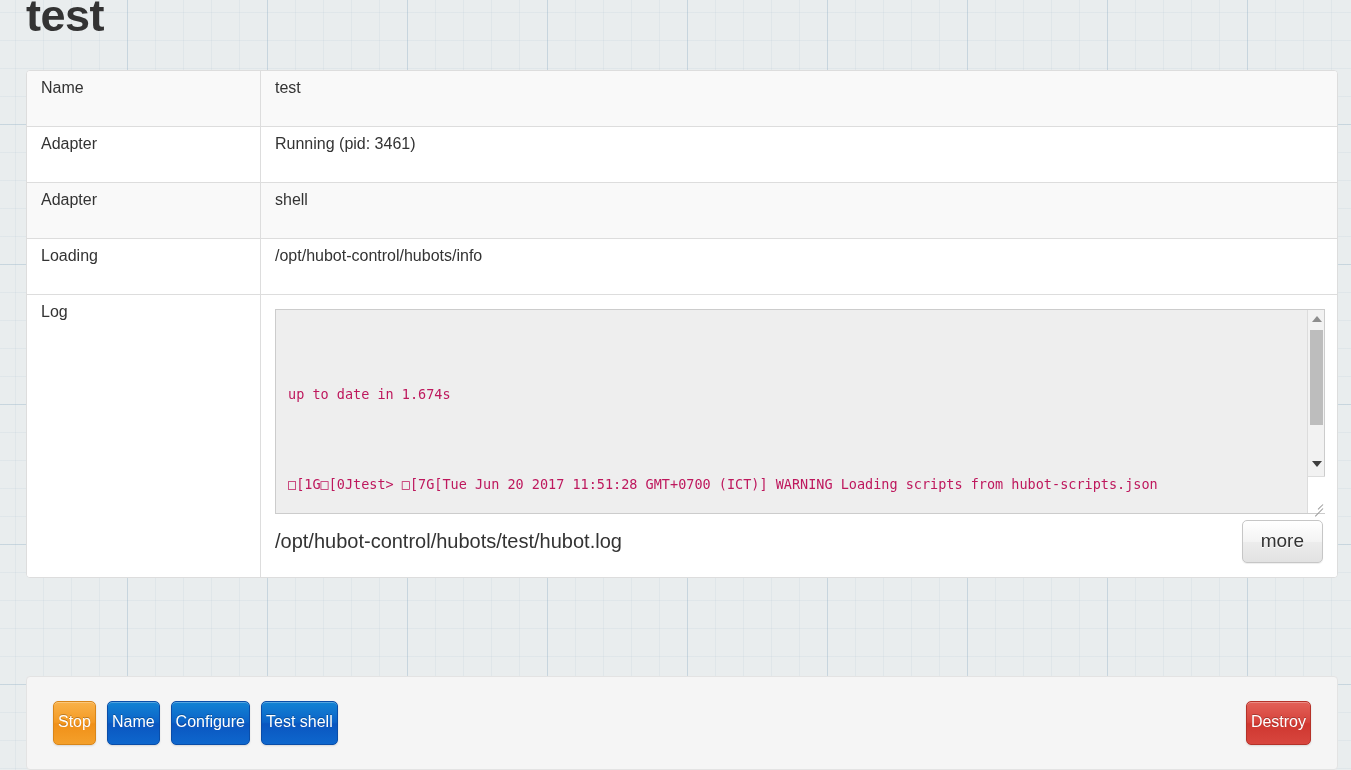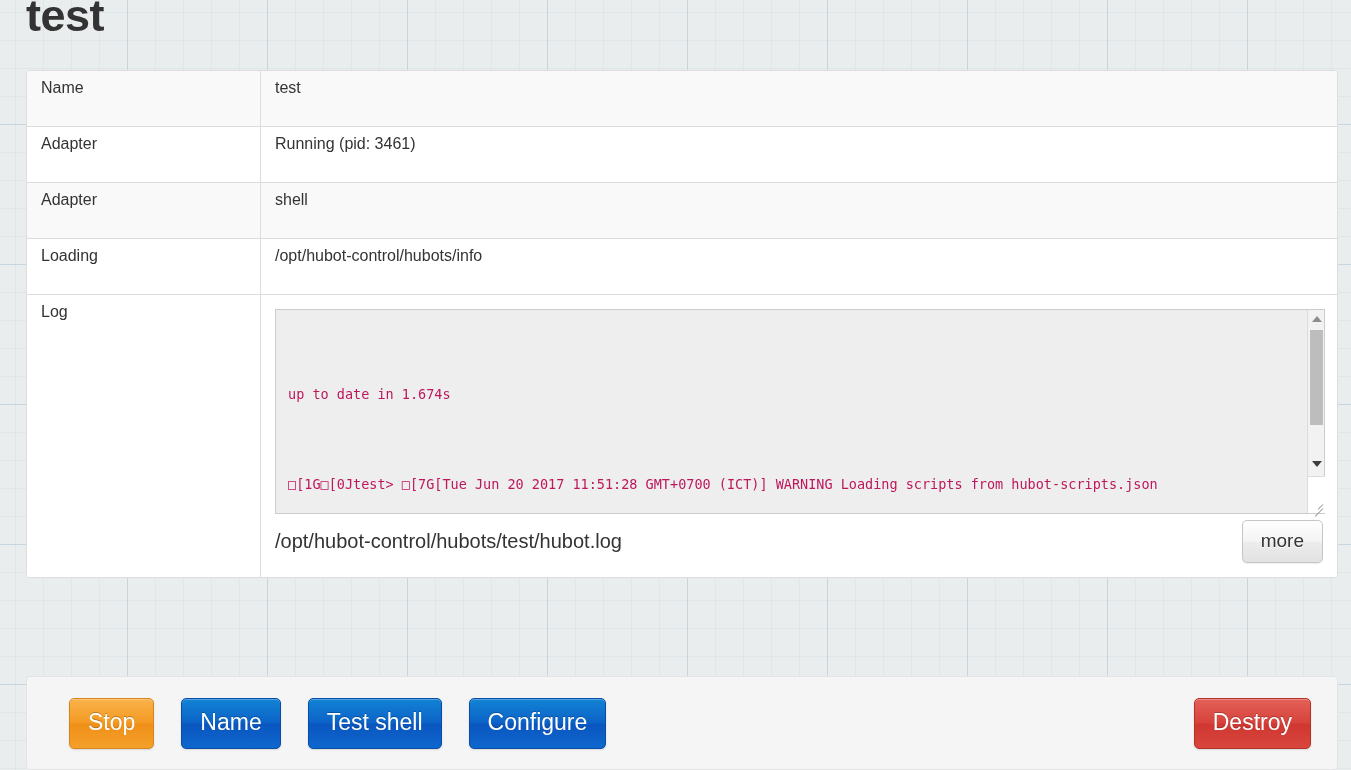--- a/index.html
+++ b/index.html
@@ -169,23 +169,22 @@
     border-radius: 5px;
     font-family: "Liberation Sans", sans-serif;
     color: #ffffff;
     text-align: center;
     cursor: pointer;
     border: 1px solid rgba(0,0,0,0.22);
     text-shadow: 0 -1px 0 rgba(0,0,0,0.25);
     box-shadow: inset 0 1px 0 rgba(255,255,255,0.28), 0 1px 2px rgba(0,0,0,0.12);
     line-height: 1;
     white-space: nowrap;
-    margin-left: 16px;
-  }
-  .btn-lg { font-size: 23px; padding: 12px 18px 14px; text-align: center; }
+  }
+  .btn-lg { font-size: 16px; padding: 12px 4px 14px; text-align: center; }
   .btn-blue   { background: linear-gradient(to bottom, #1283d4 0%, #0c63c8 48%, #0a56c0 52%, #0e67cd 100%); border-color: #0a4da8; }
   .btn-orange { background: linear-gradient(to bottom, #f9b24a 0%, #f49a24 48%, #f09018 52%, #f4a02b 100%); border-color: #d8861a; }
   .btn-red    { background: linear-gradient(to bottom, #e36158 0%, #d6433c 48%, #cf3730 52%, #d8463e 100%); border-color: #b53229; }
   .btn-default {
     font-size: 19px;
     padding: 10px 18px 12px;
     color: #333333;
     text-shadow: 0 1px 0 #ffffff;
     background: linear-gradient(to bottom, #ffffff 0%, #f3f3f3 50%, #ececec 52%, #e2e2e2 100%);
     border: 1px solid #c6c6c6;
@@ -271,21 +270,21 @@
           </div>
         </td>
       </tr>
     </tbody>
   </table>
 
   <div class="footer-panel">
     <div class="footer-left">
       <button class="btn btn-lg btn-orange">Stop</button>
       <button class="btn btn-lg btn-blue">Name</button>
+      <button class="btn btn-lg btn-blue">Configure</button>
       <button class="btn btn-lg btn-blue">Test shell</button>
-      <button class="btn btn-lg btn-blue">Configure</button>
     </div>
     <div class="footer-right">
       <button class="btn btn-lg btn-red">Destroy</button>
     </div>
   </div>
 
 </div>
 
 </body></html>

